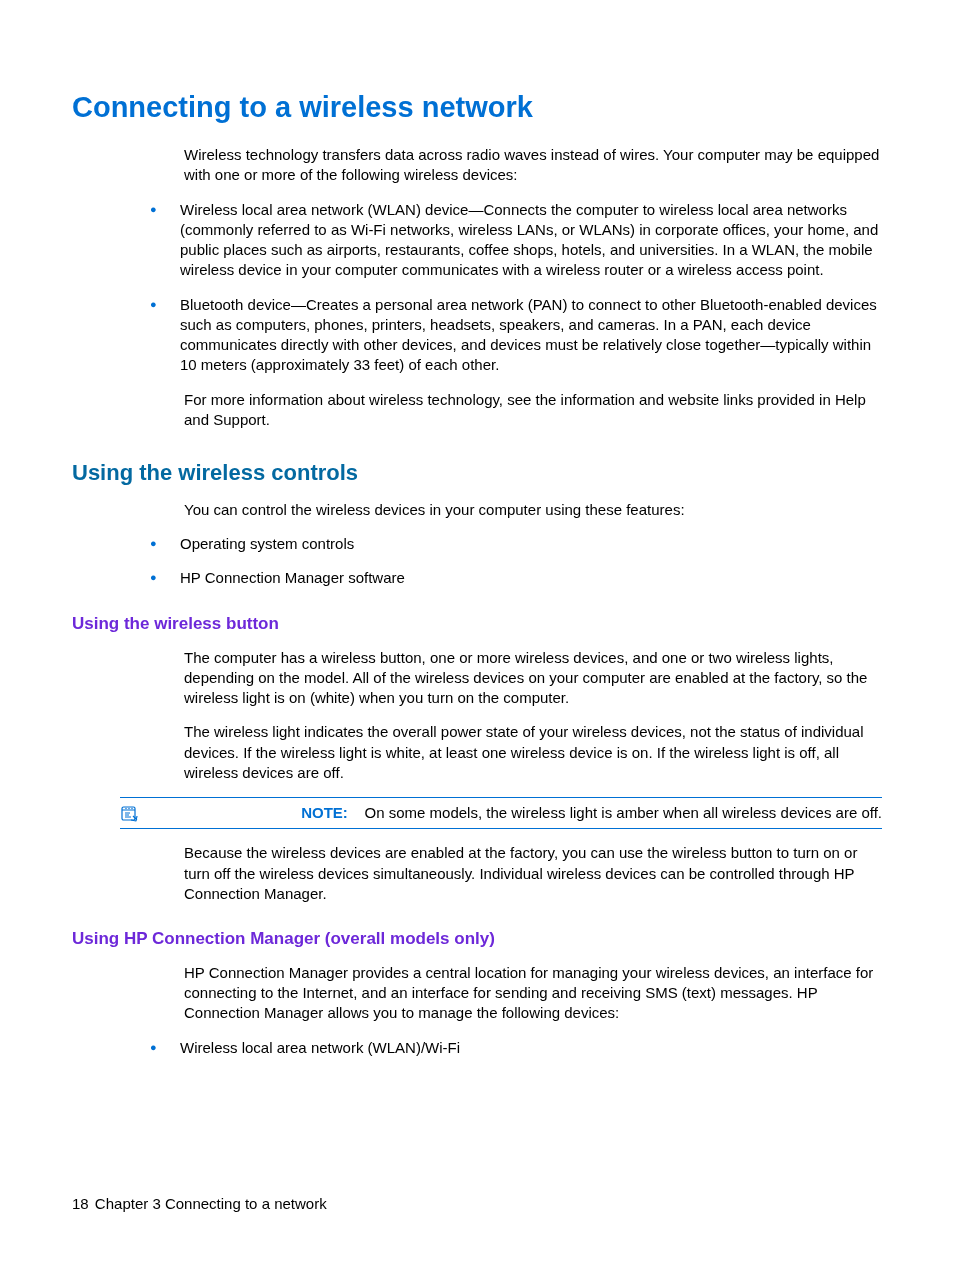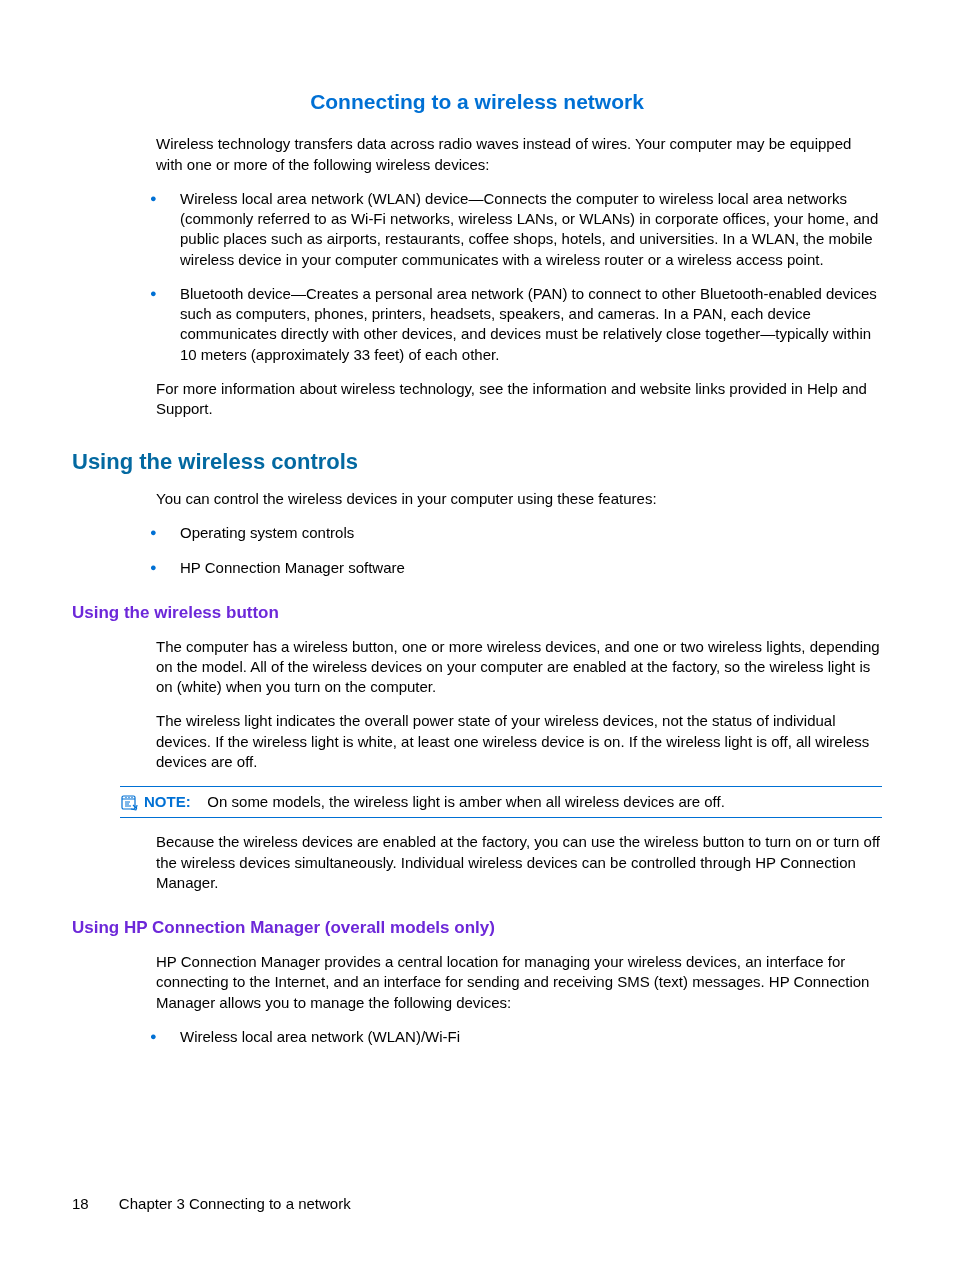--- a/index.html
+++ b/index.html
@@ -9,40 +9,39 @@
     color: #000;
     background: #fff;
     width: 954px;
     height: 1270px;
     position: relative;
     padding: 88px 72px 0 72px;
     line-height: 1.35;
   }
   .h1 {
     color: #0070d4;
-    font-size: 21px;
+    font-size: 29px;
     font-weight: bold;
     margin-bottom: 18px;
-    text-align: center;
   }
   .h2 {
     color: #0369a1;
     font-size: 22px;
     font-weight: bold;
     margin-top: 28px;
     margin-bottom: 12px;
   }
   .h3 {
     color: #6d28d9;
     font-size: 17px;
     font-weight: bold;
     margin-top: 24px;
     margin-bottom: 12px;
   }
-  .body-indent { margin-left: 84px; }
+  .body-indent { margin-left: 112px; }
   .para { margin-bottom: 14px; }
   ul.bullets {
     list-style: none;
     margin-left: 72px;
     margin-bottom: 14px;
   }
   ul.bullets li {
     position: relative;
     padding-left: 36px;
     margin-bottom: 14px;
@@ -60,39 +59,40 @@
     margin-left: 48px;
     border-top: 1px solid #0070d4;
     border-bottom: 1px solid #0070d4;
     padding: 5px 0 5px 0;
     margin-bottom: 14px;
     position: relative;
   }
   .note-inner {
     padding-left: 24px;
     position: relative;
+    text-align: right;
   }
   .note-icon {
     position: absolute;
     left: 0;
     top: 1px;
     width: 20px;
     height: 18px;
   }
   .note-label {
     color: #0070d4;
     font-weight: bold;
   }
   .footer {
     position: absolute;
     bottom: 56px;
     left: 72px;
     font-size: 15px;
   }
-  .footer .pagenum { margin-right: 26px; }
+  .footer .pagenum { margin-right: 2px; }
 </style>
 </head>
 <body>
 
 <h1 class="h1">Connecting to a wireless network</h1>
 
 <p class="body-indent para">Wireless technology transfers data across radio waves instead of wires. Your computer may be equipped with one or more of the following wireless devices:</p>
 
 <ul class="bullets">
   <li>Wireless local area network (WLAN) device—Connects the computer to wireless local area networks (commonly referred to as Wi-Fi networks, wireless LANs, or WLANs) in corporate offices, your home, and public places such as airports, restaurants, coffee shops, hotels, and universities. In a WLAN, the mobile wireless device in your computer communicates with a wireless router or a wireless access point.</li>

